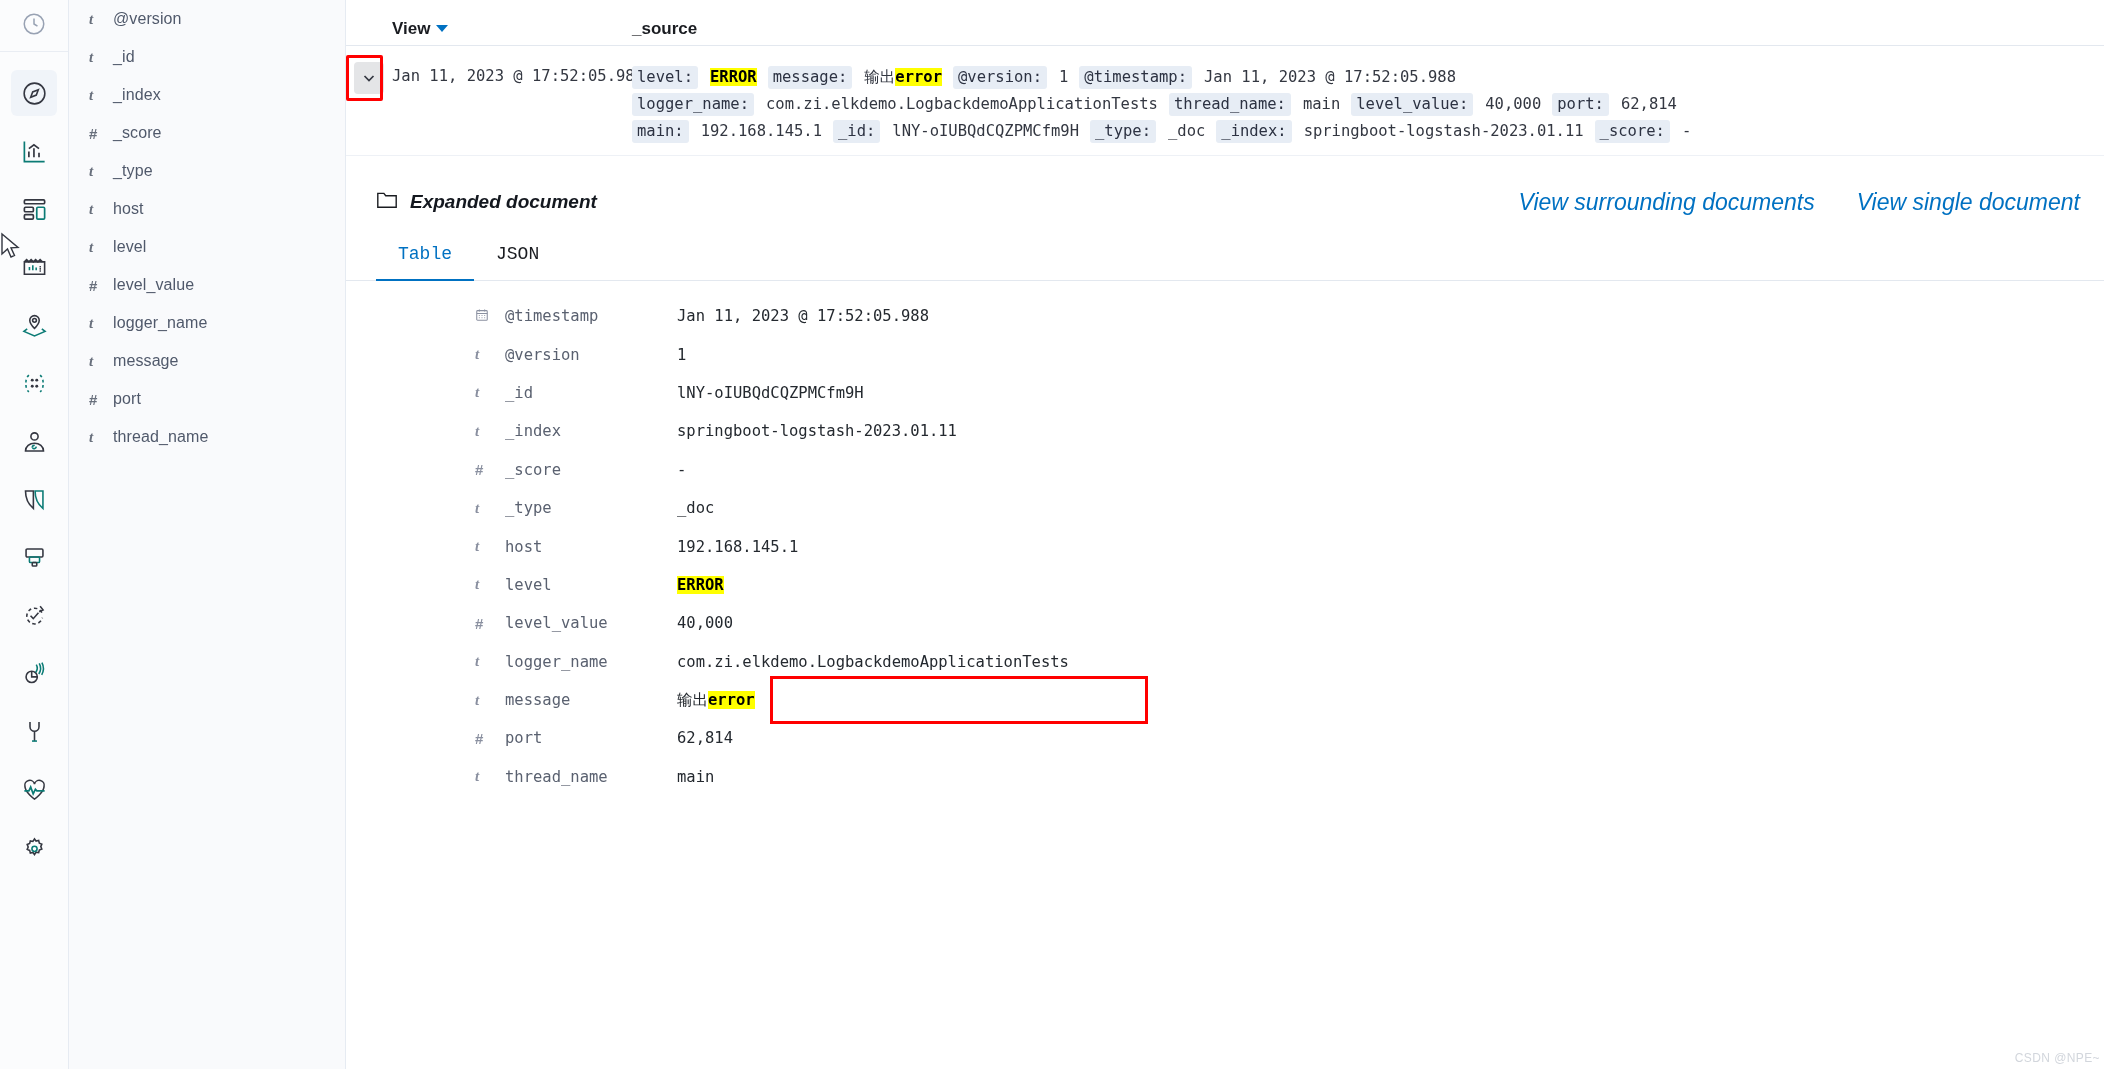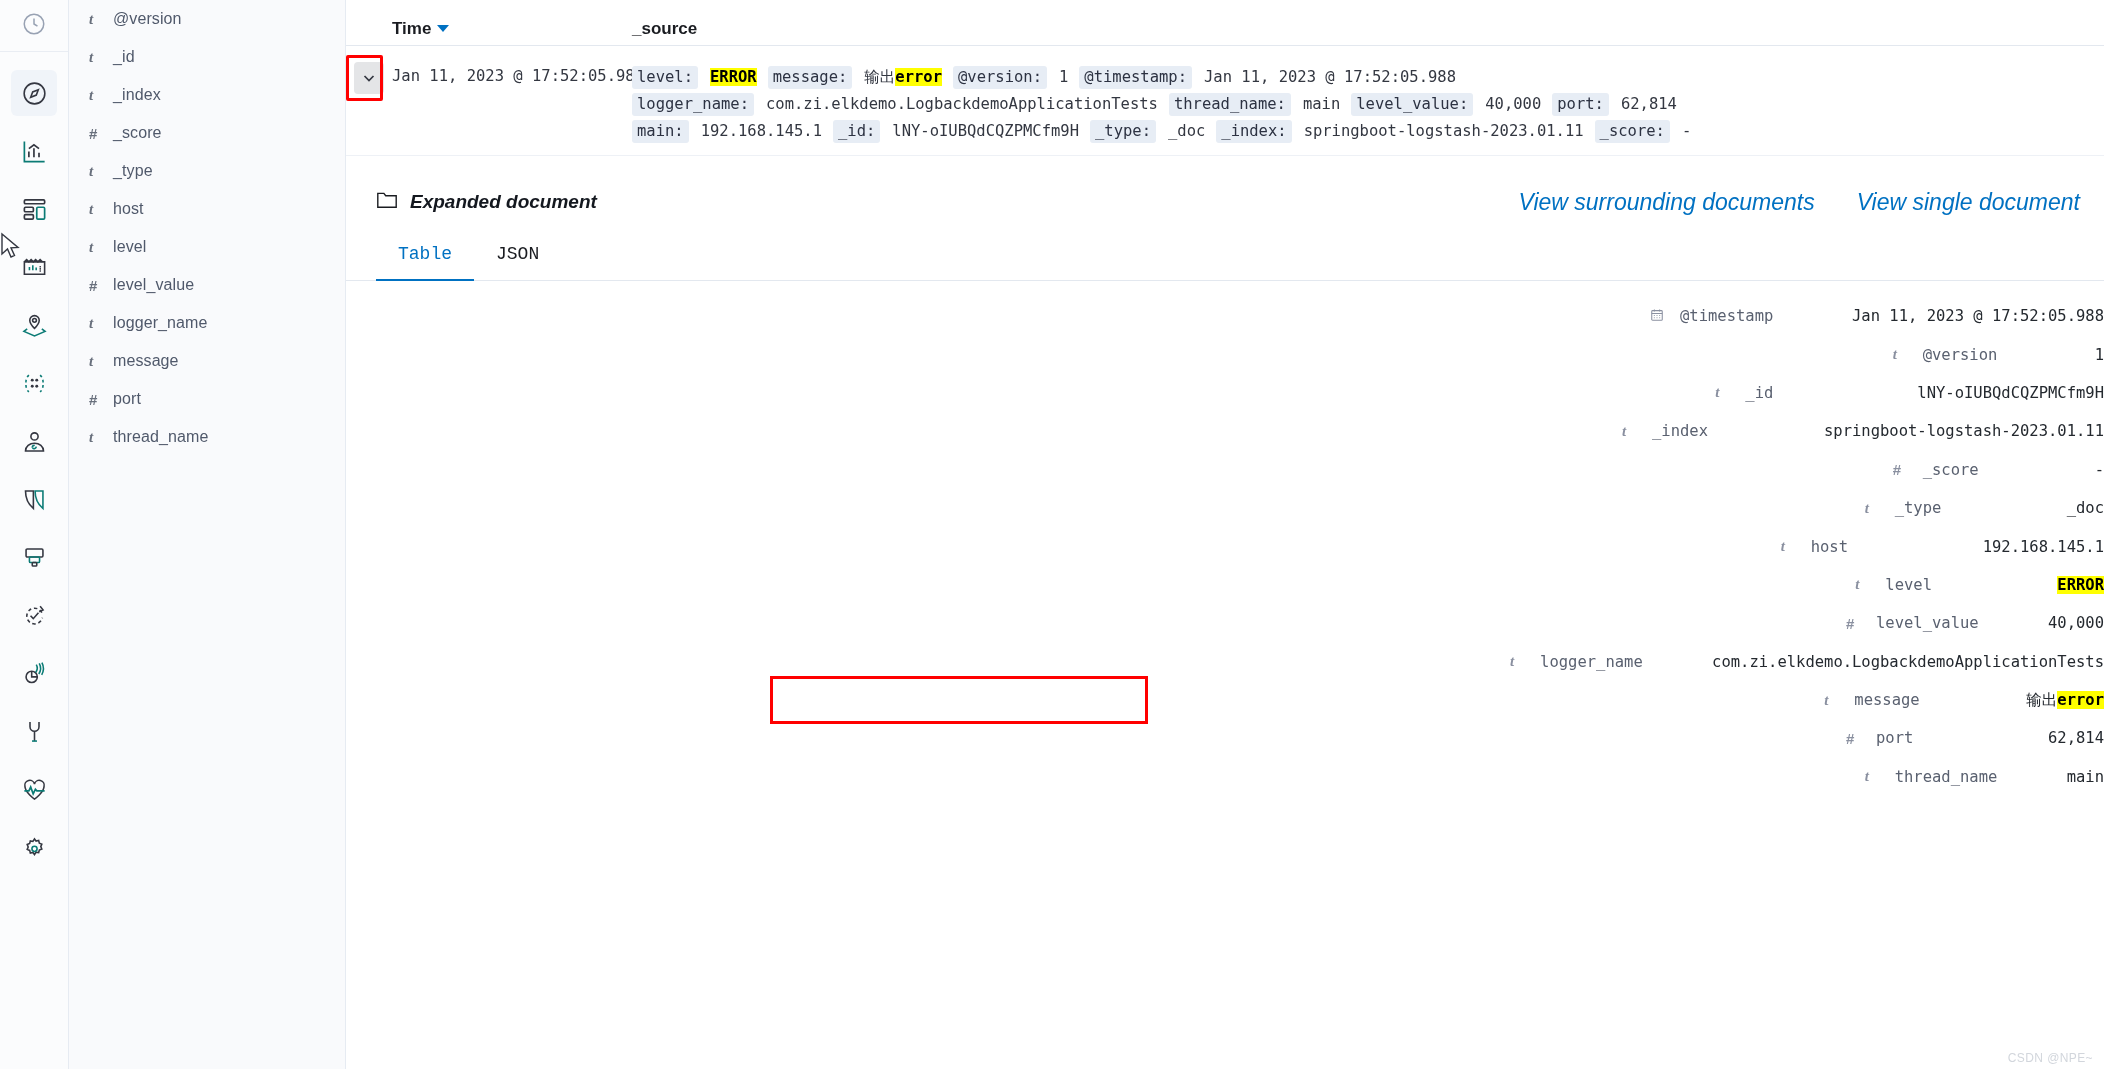--- a/index.html
+++ b/index.html
@@ -103,41 +103,41 @@
     position: relative;
     font-family: Liberation Mono, monospace;
   }
   .tab.active { color: #0071c2; }
   .tab.active::after {
     content: ""; position: absolute; left: 0; right: 0; bottom: -1px; height: 2.5px; background: #0071c2;
   }
 
   
   .detail { padding-top: 16px; position: relative; }
-  .d-row { display: flex; align-items: center; height: 38.4px; padding-left: 129px; justify-content: flex-end; }
+  .d-row { display: flex; align-items: center; height: 38.4px; padding-left: 129px; }
   .d-type {
     width: 30px; flex: 0 0 30px; color: #8a90a0; font-size: 15px;
     font-family: "Liberation Serif", serif; font-style: italic; font-weight: 700;
   }
   .d-type.num { font-family: "Liberation Sans", sans-serif; font-style: normal; font-weight: 700; }
   .d-type.cal { font-style: normal; font-family: "Liberation Sans", sans-serif; }
   .d-name {
     width: 172px; flex: 0 0 172px;
     font-family: "DejaVu Sans Mono", monospace; font-size: 15.5px; color: #5a6170;
   }
   .d-val {
     font-family: "DejaVu Sans Mono", monospace; font-size: 15.5px; color: #24292f;
   }
   .redbox-msg {
     position: absolute; left: 424px; top: 0px; width: 378px; height: 48px;
     border: 3px solid #ff0000; pointer-events: none;
   }
 
   .watermark {
-    position: absolute; right: 11px; bottom: 4px;
+    position: absolute; right: 4px; bottom: 4px;
     font-size: 12px; color: #d2d6dc; letter-spacing: .4px;
     font-family: "Liberation Sans", sans-serif;
   }
   .cursor-arrow { position: absolute; left: 0px; top: 232px; }
 </style>
 </head>
 <body>
 
 <div class="app">
 
@@ -351,21 +351,21 @@
         <span class="field-type">t</span>
         <span class="field-name">thread_name</span>
       </div>
     </div>
 
   <div class="main">
 
     <div class="doc-header">
       <div class="col-toggle"></div>
       <div class="col-time">
-        <span>Time</span>
+        <span>View</span>
         <span class="sort-caret"></span>
       </div>
       <div class="col-source">_source</div>
     </div>
 
     <div class="doc-row">
       <div class="toggle-cell">
         <div class="toggle-btn">
           <svg width="16" height="16" viewBox="0 0 16 16" fill="none" stroke="#343741" stroke-width="1.7">
             <path d="M3.5 6 8 10.5 12.5 6"></path>

